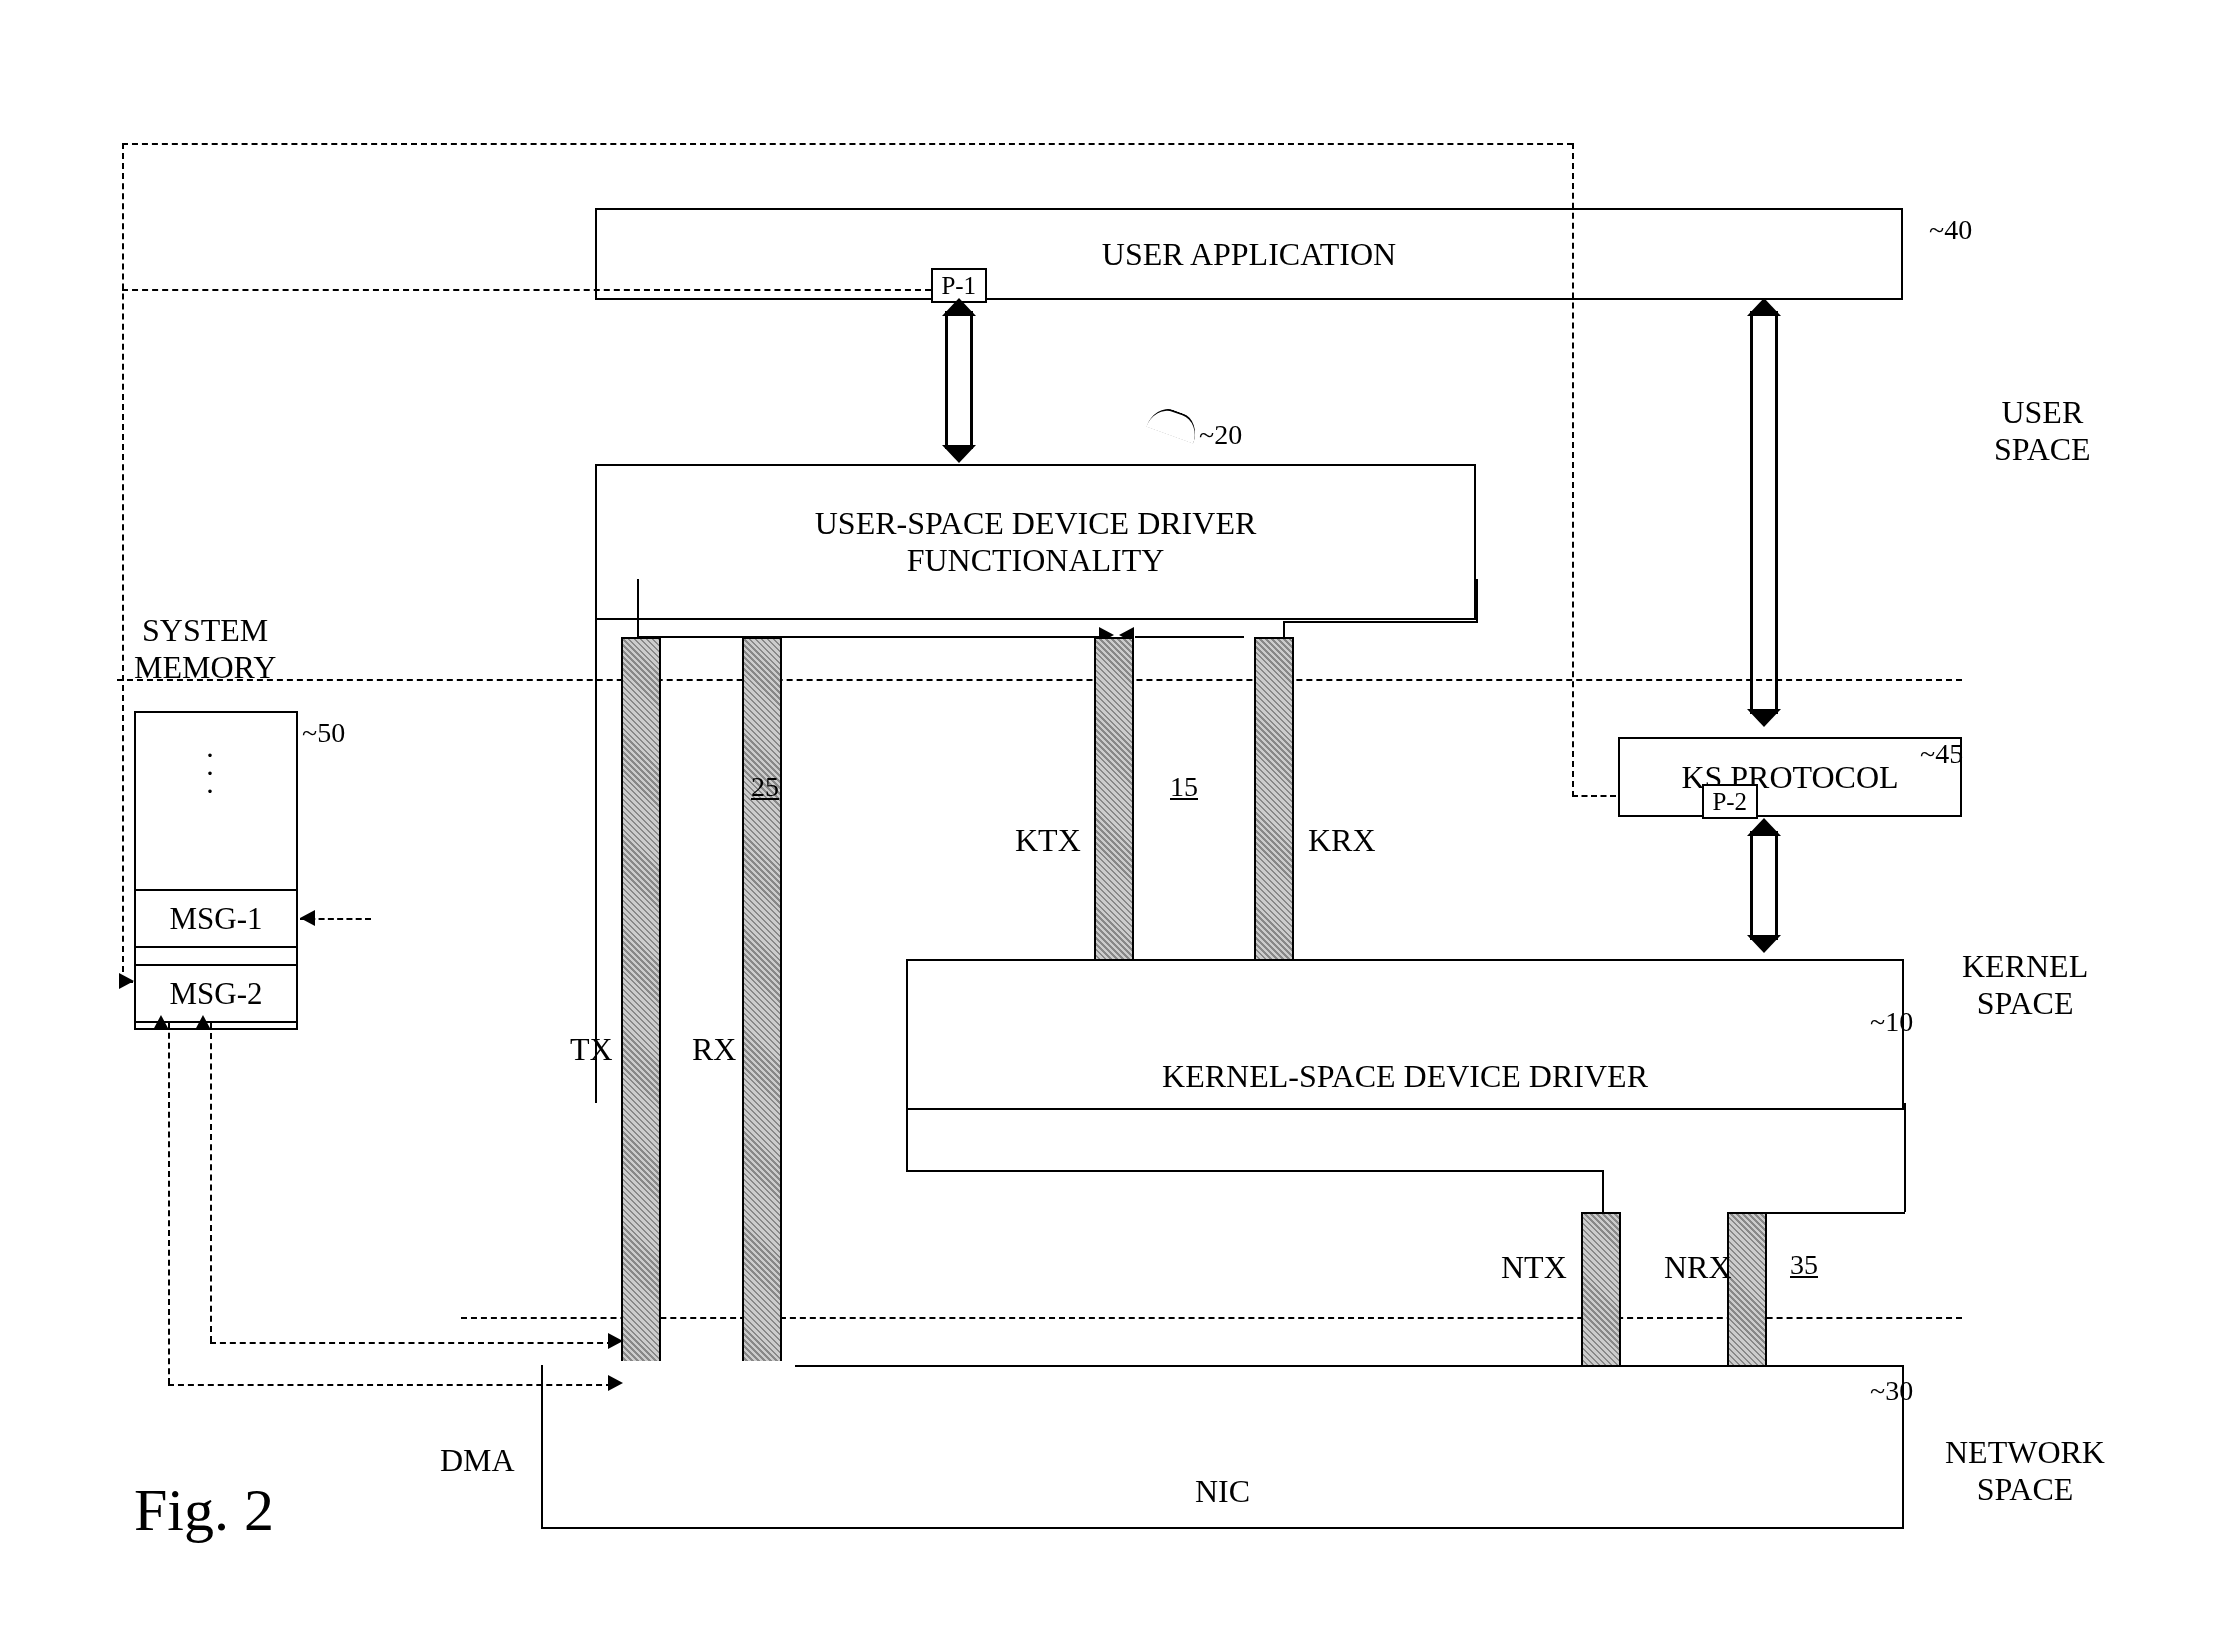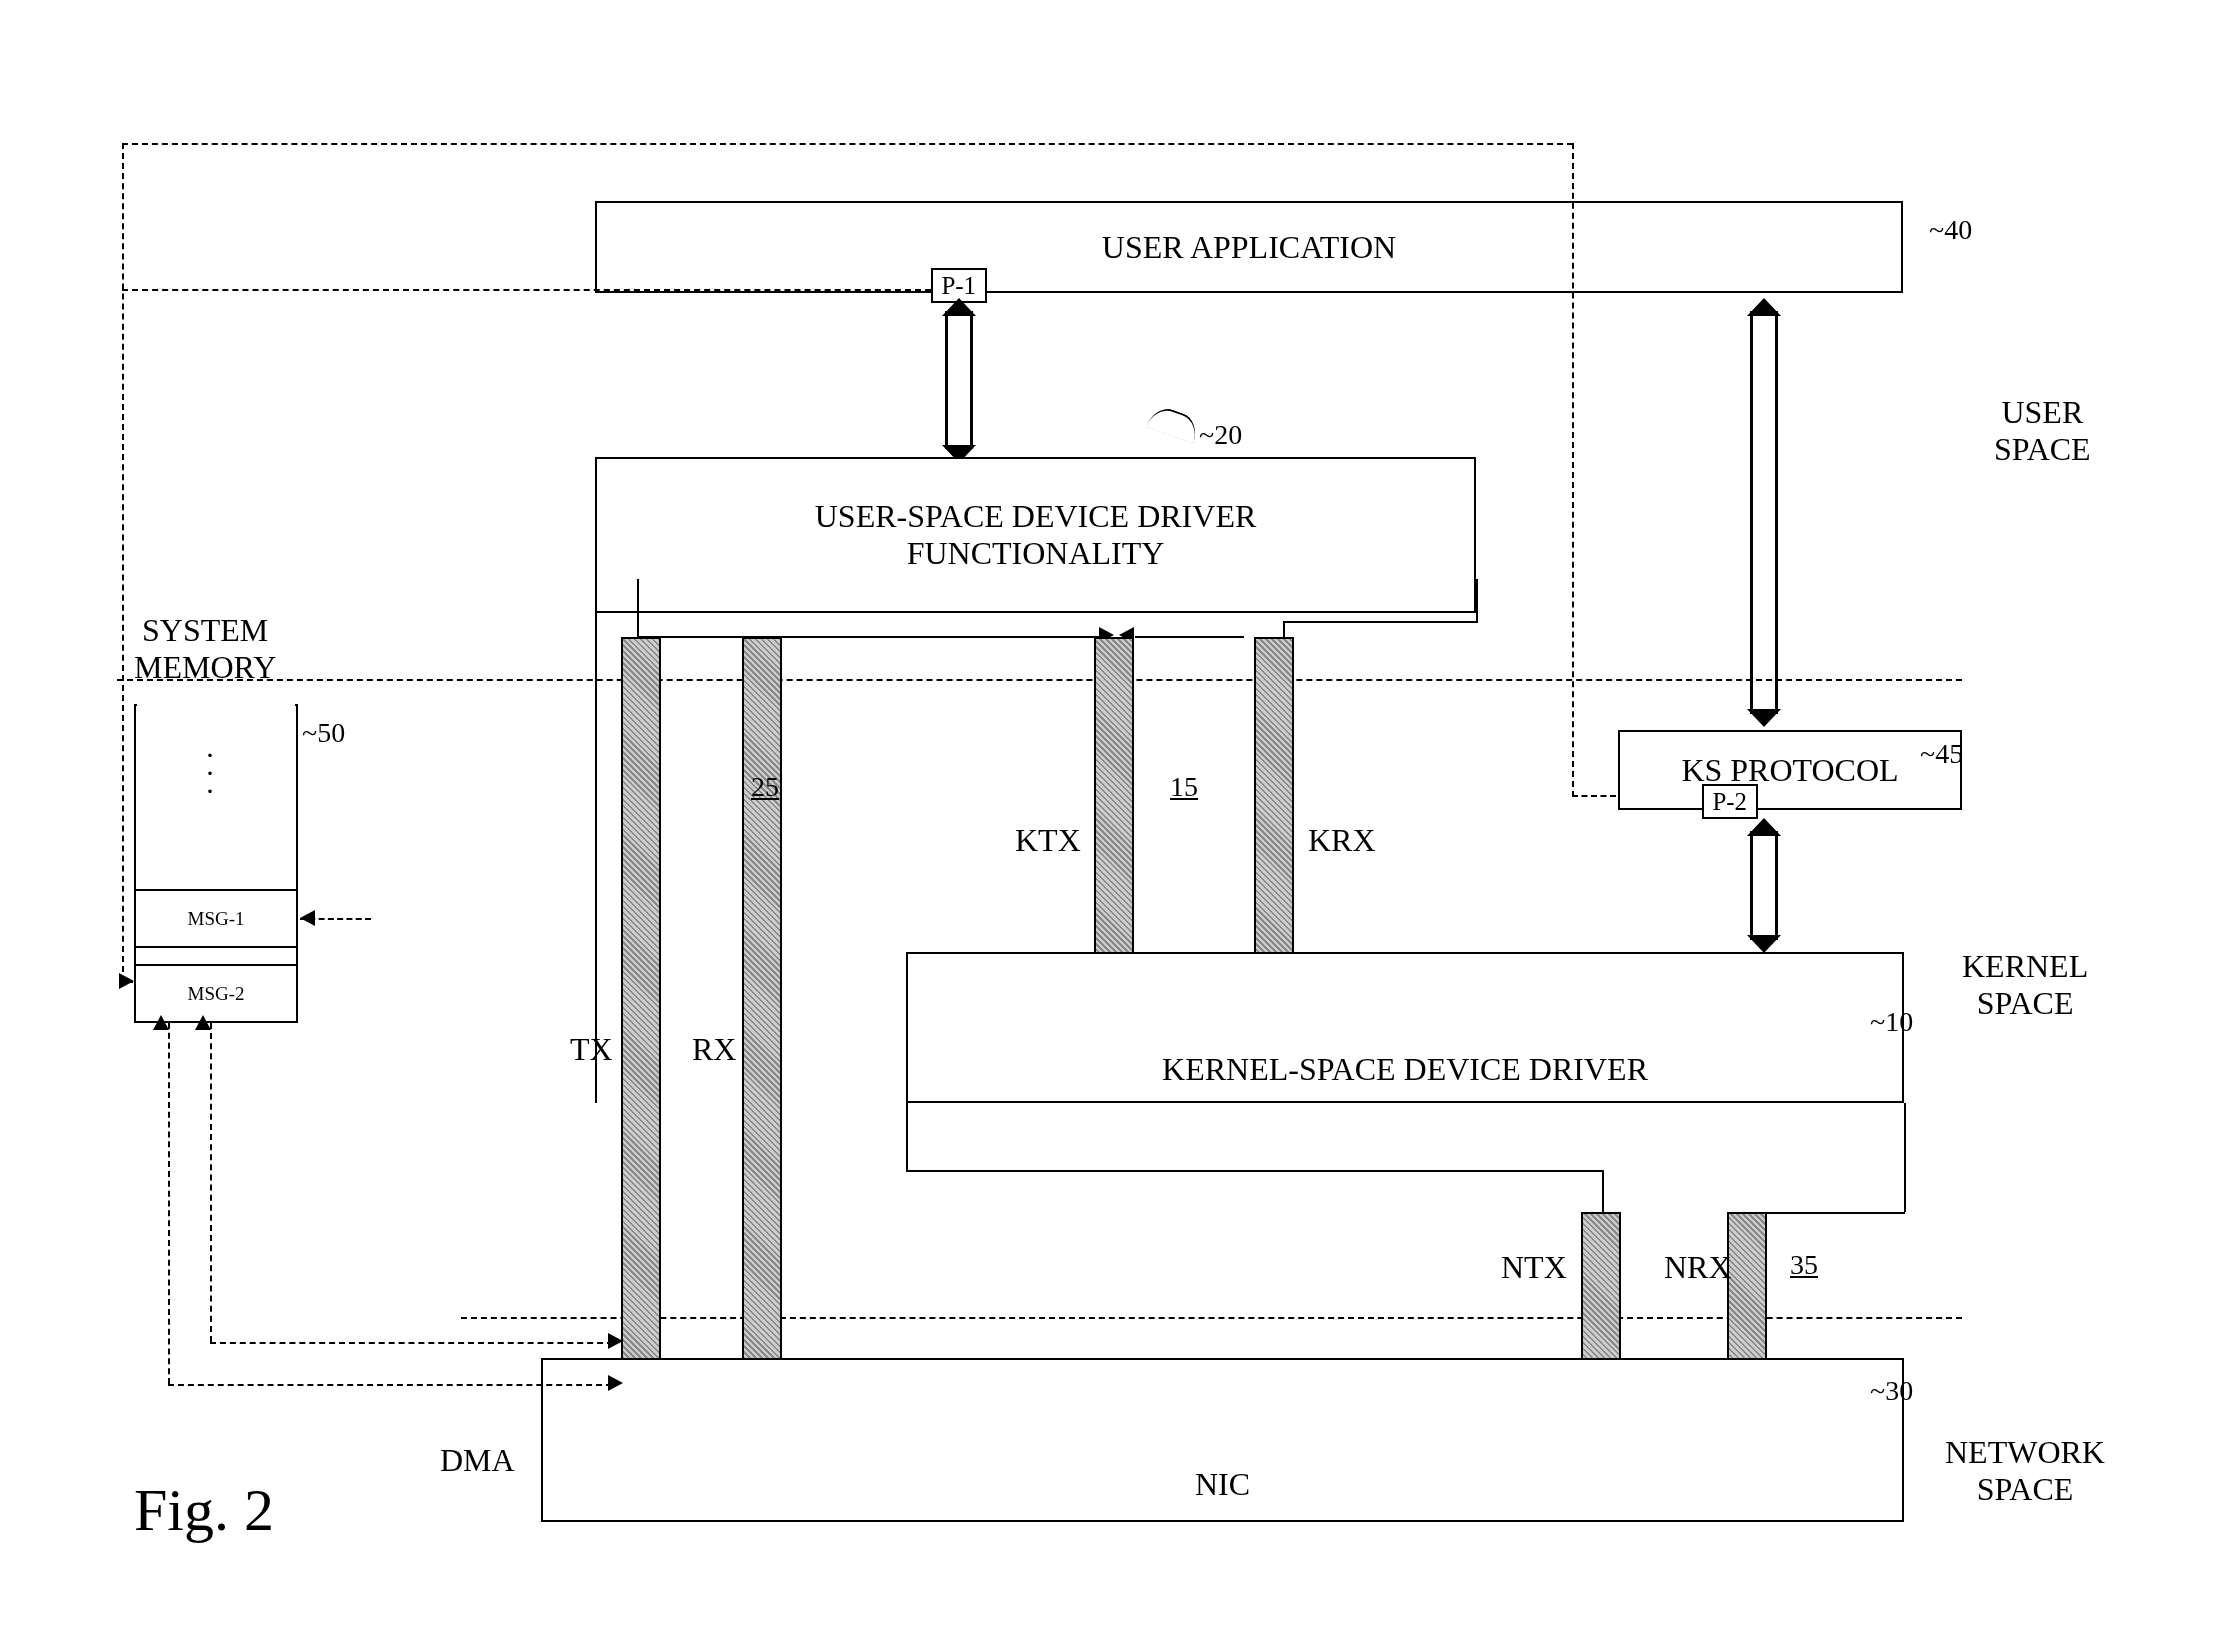--- a/index.html
+++ b/index.html
@@ -18,20 +18,21 @@
     }
     .box {
       position: absolute;
       border: 2.5px solid #000;
       background: #fff;
       display: flex;
       align-items: center;
       justify-content: center;
       text-align: center;
       font-size: 32px;
+      margin-top: 7px;
     }
     .label {
       position: absolute;
       font-size: 32px;
       background: transparent;
     }
     .ref {
       position: absolute;
       font-size: 28px;
     }
@@ -42,21 +43,21 @@
     }
     .queue {
       position: absolute;
       background: repeating-linear-gradient(45deg, #888 0, #888 1.7px, #ccc 1.7px, #ccc 4.2px);
       border: 2.5px solid #000;
     }
     .memcell {
       position: absolute;
       border: 2.5px solid #000;
       background: #fff;
-      font-size: 19px;
+      font-size: 31px;
       display: flex;
       align-items: center;
       justify-content: center;
     }
     
     .hline-dashed {
       position: absolute;
       border-top: 2.5px dashed #000;
       height: 0;
     }

